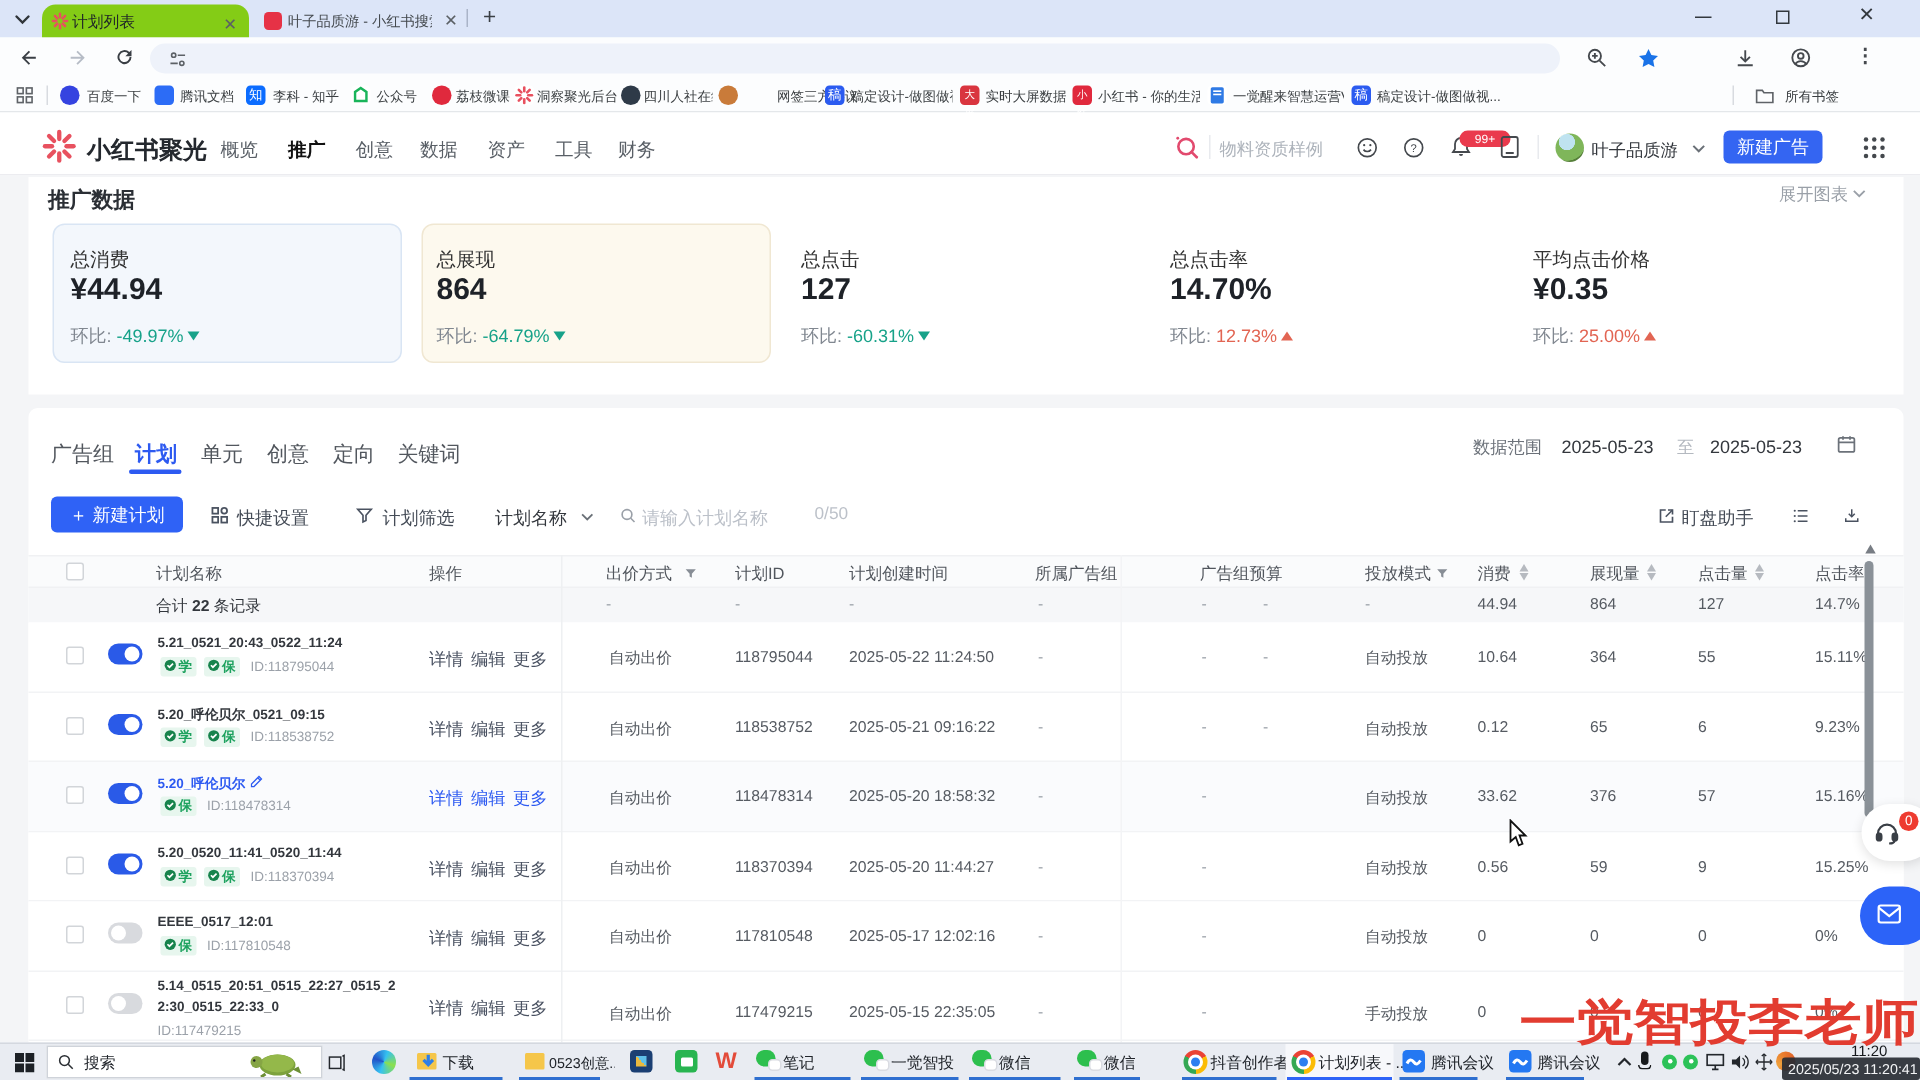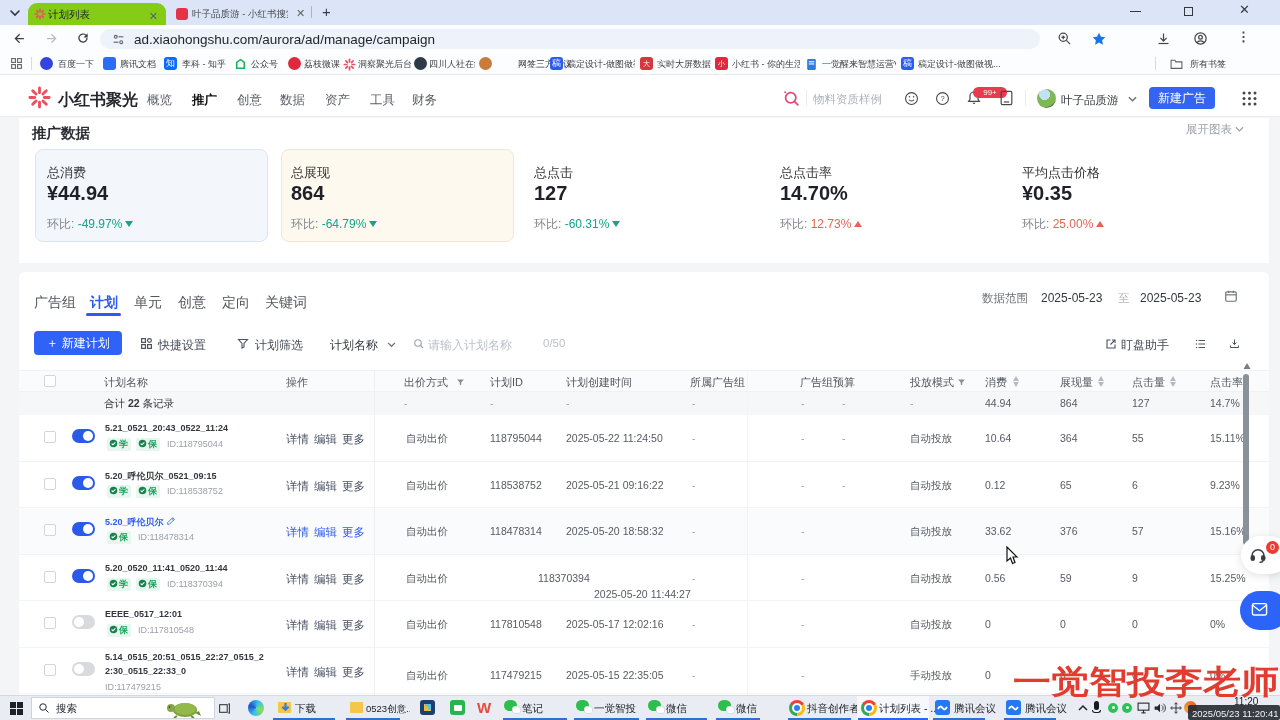--- a/index.html
+++ b/index.html
@@ -110,21 +110,20 @@
 </div>
 <div id="addr">
   <svg class="abs" style="left:12px;top:4px" width="13" height="13" viewBox="0 0 24 24">
         <g stroke="#5c6166" stroke-width="2" fill="none">
           <circle cx="7" cy="7" r="2.6"></circle>
           <line x1="12" y1="7" x2="21" y2="7"></line>
           <circle cx="17" cy="17" r="2.6"></circle>
           <line x1="3" y1="17" x2="12" y2="17"></line>
         </g>
       </svg>
-  <div class="url">ad.xiaohongshu.com/aurora/ad/manage/campaign</div>
 </div>
 <svg class="abs" style="left:1057px;top:31px" width="15" height="15" viewBox="0 0 24 24">
       <g fill="none" stroke="#45494e" stroke-width="2">
         <circle cx="10" cy="10" r="6.5"></circle>
         <line x1="15" y1="15" x2="21" y2="21"></line>
         <line x1="7" y1="10" x2="13" y2="10"></line>
         <line x1="10" y1="7" x2="10" y2="13"></line>
       </g>
     </svg>
 <svg class="abs" style="left:1091px;top:31px" width="16" height="16" viewBox="0 0 24 24">
@@ -521,22 +520,22 @@
               <span class="badge" style="position:absolute;left:31px;top:0;"><svg width="9" height="9" viewBox="0 0 24 24" style="vertical-align:-1px;margin-right:1px">
                   <circle cx="12" cy="12" r="10" fill="#17834c"></circle>
                   <path d="M7 12l3.5 3.5L17 9" stroke="#fff" stroke-width="3" fill="none"></path>
                 </svg>保</span>
               <span class="idtxt" style="position:absolute;left:62px;top:1px;">ID:118370394</span>
             </div>
             <div class="link" style="position:absolute;left:267px;top:17px;">详情</div>
             <div class="link" style="position:absolute;left:295px;top:17px;">编辑</div>
             <div class="link" style="position:absolute;left:323px;top:17px;">更多</div>
             <div class="cell" style="left:387px;top:17px;">自动出价</div>
-            <div class="cell" style="left:471px;top:17px;margin-left:48px;">118370394</div>
-            <div class="cell" style="left:575px;top:17px;margin-top:16px;">2025-05-20 11:44:27</div>
+            <div class="cell" style="left:471px;top:17px;">118370394</div>
+            <div class="cell" style="left:547px;top:17px;">2025-05-20 11:44:27</div>
             <div class="cell" style="left:673px;top:17px;color:#9aa0a8;">-</div>
             <div class="cell" style="left:782px;top:17px;color:#9aa0a8;">-</div>
             <div class="cell" style="left:891px;top:17px;">自动投放</div>
             <div class="cell" style="left:966px;top:17px;">0.56</div>
             <div class="cell" style="left:1041px;top:17px;">59</div>
             <div class="cell" style="left:1113px;top:17px;">9</div>
             <div class="cell" style="left:1191px;top:17px;">15.25%</div>
           </div>
           <div class="row" style="top:329.0px;height:46.5px;">
             <div class="cb" style="left:25px;top:16px;"></div>

